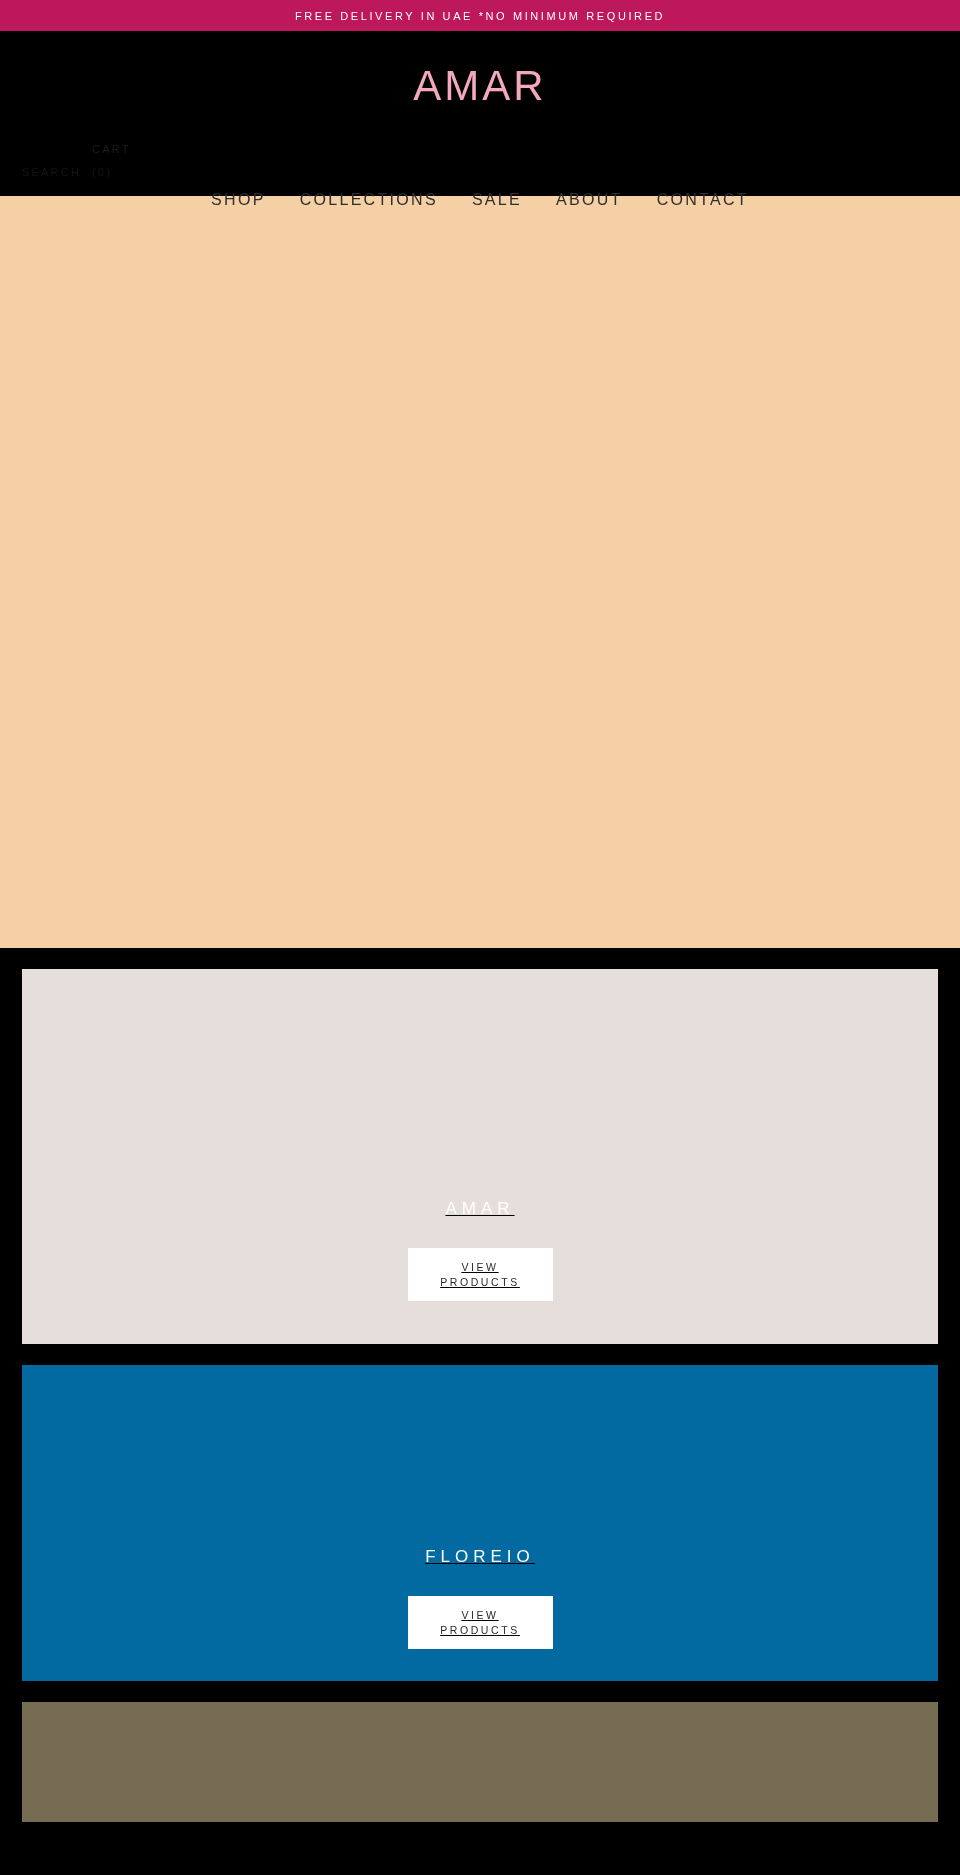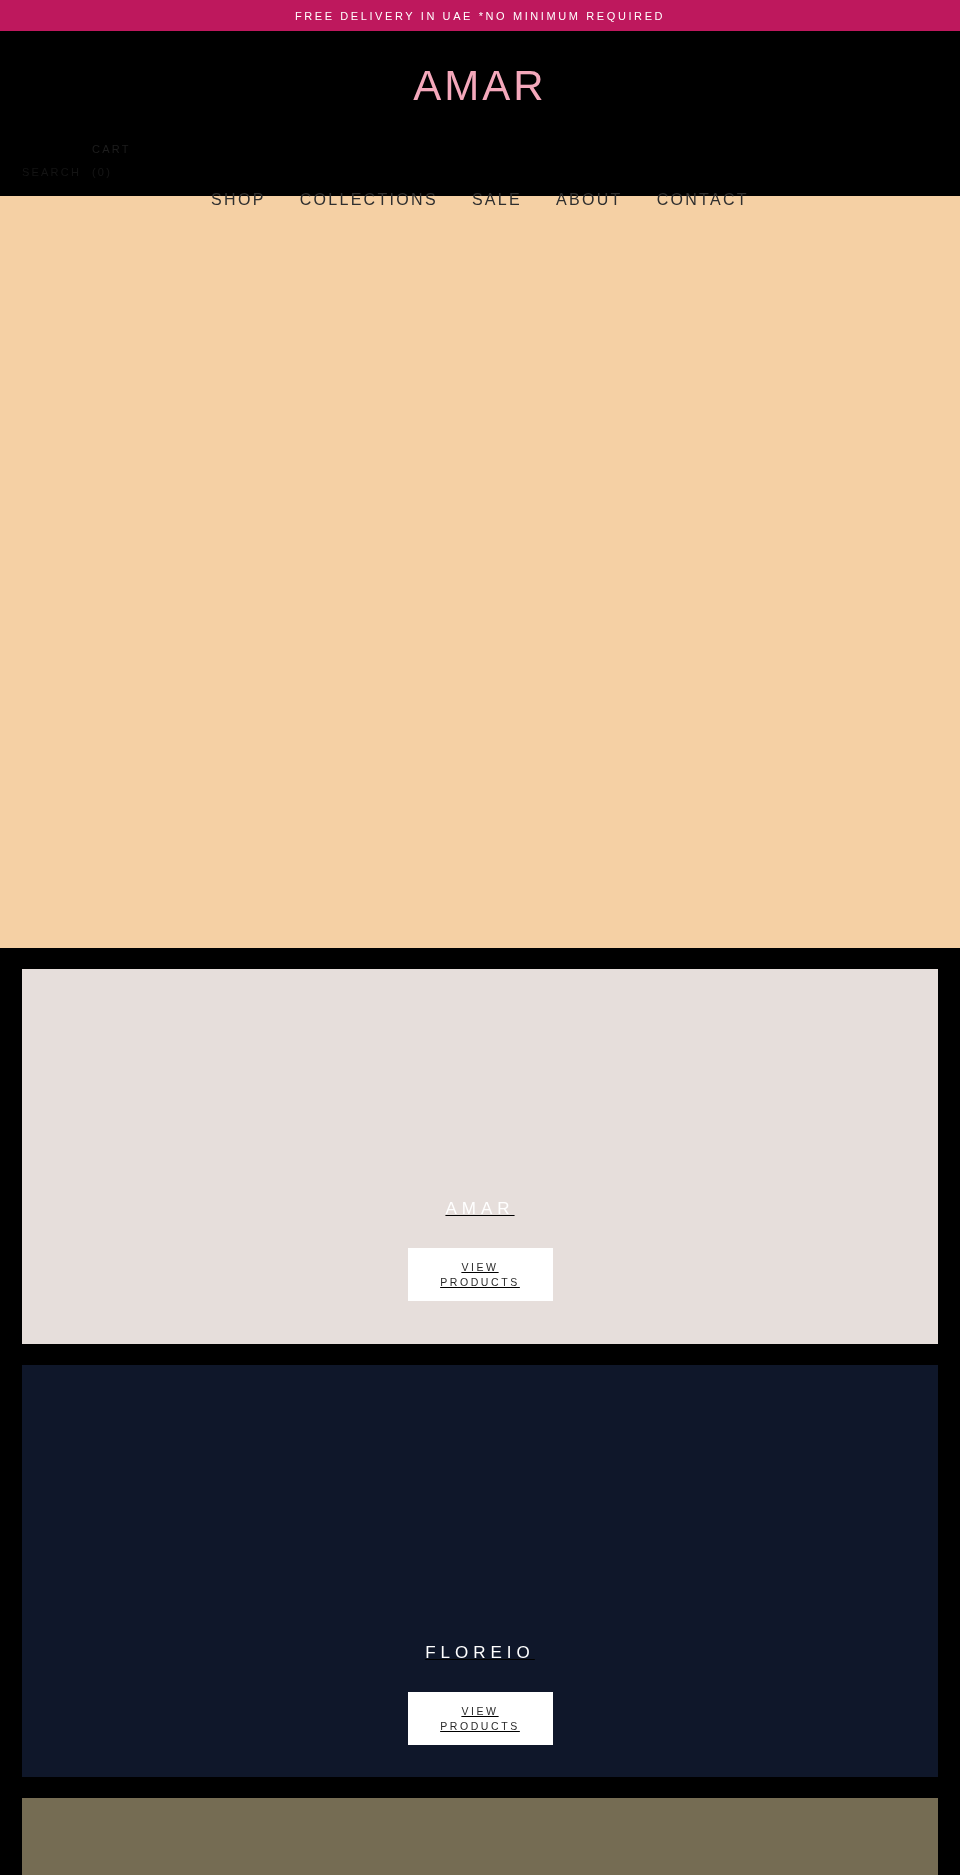--- a/index.html
+++ b/index.html
@@ -137,21 +137,21 @@
     position: relative;
     display: flex;
     flex-direction: column;
     align-items: center;
     justify-content: flex-end;
     margin-bottom: 21px;
     overflow: hidden;
     text-decoration: underline;
   }
   .collection-card.card-amar { height: 375px; background: #e6dedb; }
-  .collection-card.card-floreio { height: 412px; background: #0f172a; }
+  .collection-card.card-floreio { height: 316px; background: #0369a1; }
   .collection-card.card-third { height: 120px; background: #756c53; margin-bottom: 0; }
 
   .collection-title {
     color: #ffffff;
     font-size: 17px;
     letter-spacing: 5px;
     text-transform: uppercase;
     font-weight: 400;
     text-align: center;
   }

